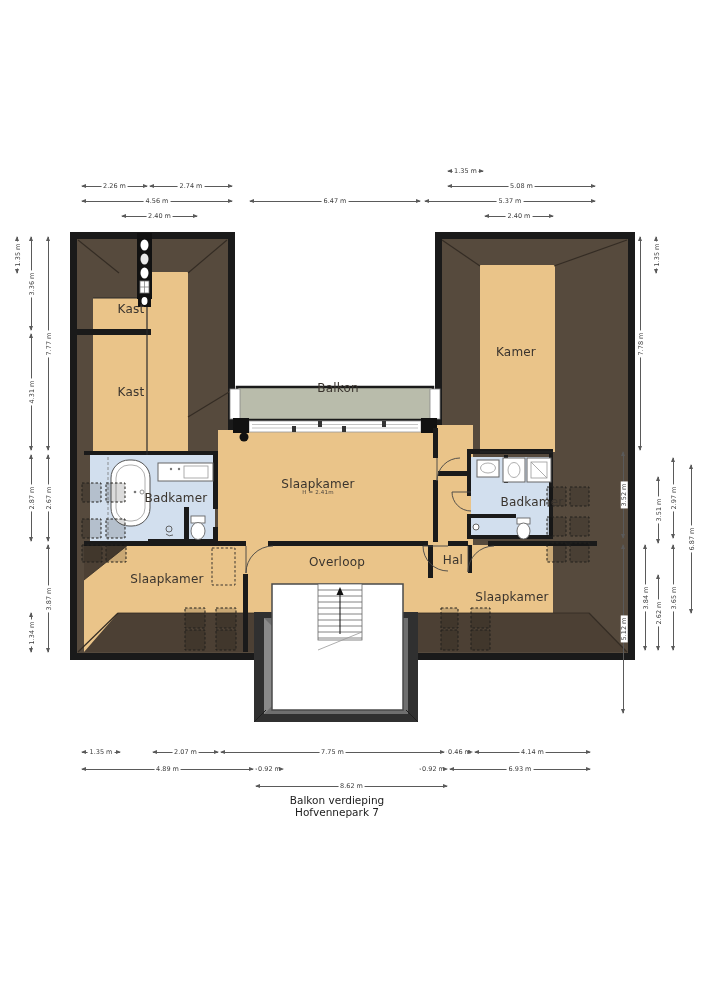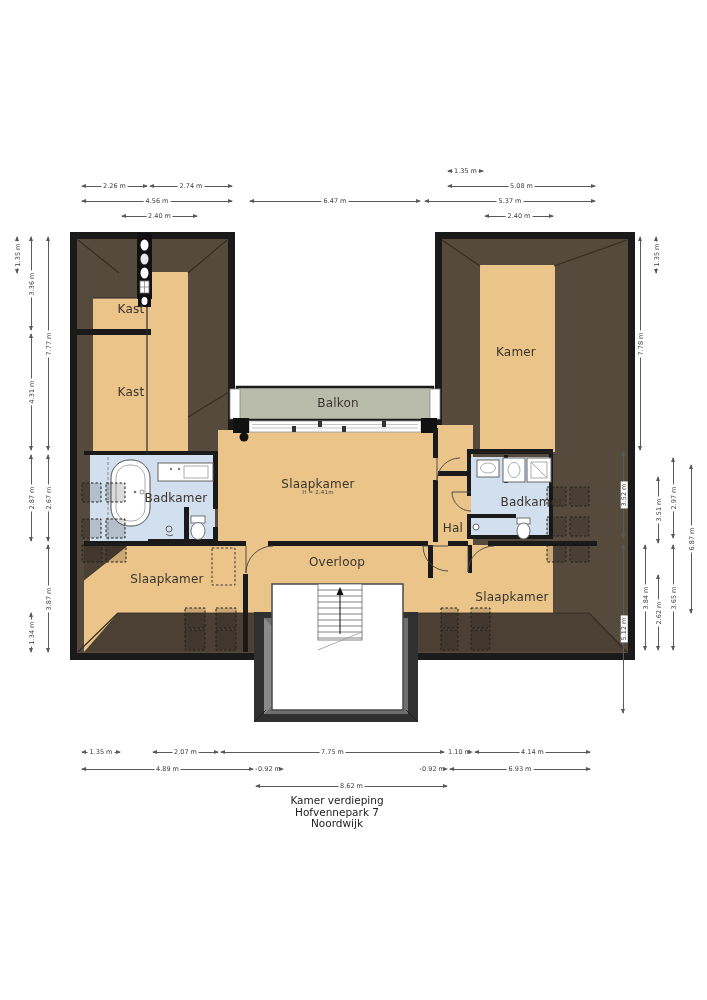--- a/index.html
+++ b/index.html
@@ -252,27 +252,27 @@
         <line x1="318" y1="638" x2="362" y2="638"></line>
       </g>
       <line x1="318" y1="650" x2="362" y2="632" stroke="#999" stroke-width="0.8"></line>
       <line x1="340" y1="634" x2="340" y2="594" stroke="#111" stroke-width="1"></line>
       <polygon points="340,587 336.5,595 343.5,595" fill="#111"></polygon>
     </g>
   </svg>
 
   <div class="rlab" style="left:131px;top:309px">Kast</div>
   <div class="rlab" style="left:131px;top:392px">Kast</div>
-  <div class="rlab" style="left:338px;top:403px">Balkon</div>
+  <div class="rlab" style="left:338px;top:388px">Balkon</div>
   <div class="rlab" style="left:516px;top:352px">Kamer</div>
   <div class="rlab" style="left:318px;top:484px">Slaapkamer</div>
   <div class="rlab sub" style="left:318px;top:493px">H = 2.41m</div>
   <div class="rlab" style="left:176px;top:498px">Badkamer</div>
   <div class="rlab" style="left:532px;top:502px">Badkamer</div>
-  <div class="rlab" style="left:453px;top:528px">Hal</div>
+  <div class="rlab" style="left:453px;top:560px">Hal</div>
   <div class="rlab" style="left:337px;top:562px">Overloop</div>
   <div class="rlab" style="left:167px;top:579px">Slaapkamer</div>
   <div class="rlab" style="left:512px;top:597px">Slaapkamer</div>
 
   <div class="dim h" style="left:82px;top:186px;width:65px">
       <span class="dlab">2.26 m</span>
     </div>
   <div class="dim h" style="left:150px;top:186px;width:82px">
       <span class="dlab">2.74 m</span>
     </div>
@@ -357,21 +357,21 @@
   <div class="dim h" style="left:82px;top:752px;width:38px">
       <span class="dlab">1.35 m</span>
     </div>
   <div class="dim h" style="left:153px;top:752px;width:65px">
       <span class="dlab">2.07 m</span>
     </div>
   <div class="dim h" style="left:221px;top:752px;width:223px">
       <span class="dlab">7.75 m</span>
     </div>
   <div class="dim h" style="left:447px;top:752px;width:25px">
-      <span class="dlab">1.10 m</span>
+      <span class="dlab">0.46 m</span>
     </div>
   <div class="dim h" style="left:475px;top:752px;width:115px">
       <span class="dlab">4.14 m</span>
     </div>
   <div class="dim h" style="left:82px;top:769px;width:171px">
       <span class="dlab">4.89 m</span>
     </div>
   <div class="dim h" style="left:256px;top:769px;width:27px">
       <span class="dlab">0.92 m</span>
     </div>
@@ -379,18 +379,17 @@
       <span class="dlab">0.92 m</span>
     </div>
   <div class="dim h" style="left:450px;top:769px;width:140px">
       <span class="dlab">6.93 m</span>
     </div>
   <div class="dim h" style="left:256px;top:786px;width:191px">
       <span class="dlab">8.62 m</span>
     </div>
 
   <div class="title">
-    <div>Kamer verdieping</div>
+    <div>Balkon verdieping</div>
     <div>Hofvennepark 7</div>
-    <div>Noordwijk</div>
   </div>
 
 </div>
 
 </body></html>

